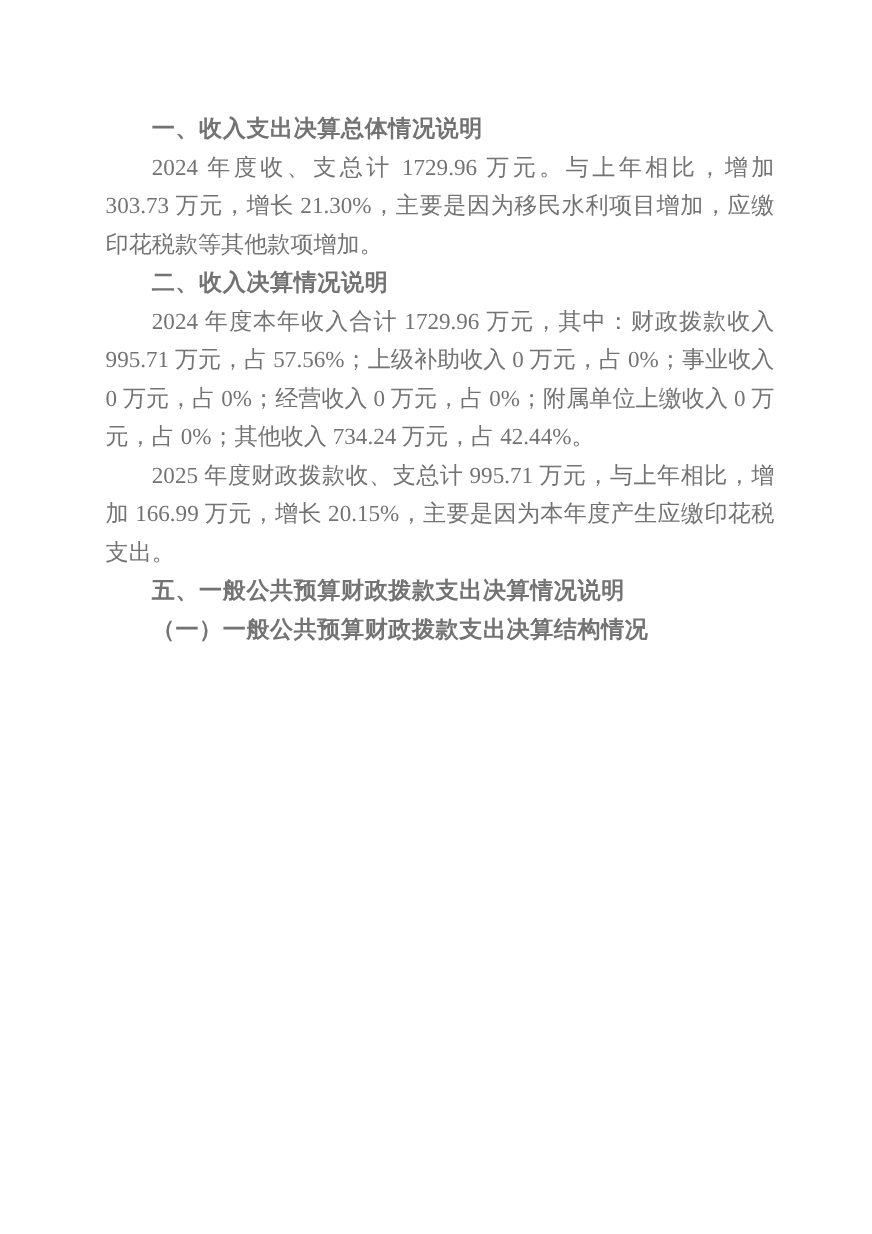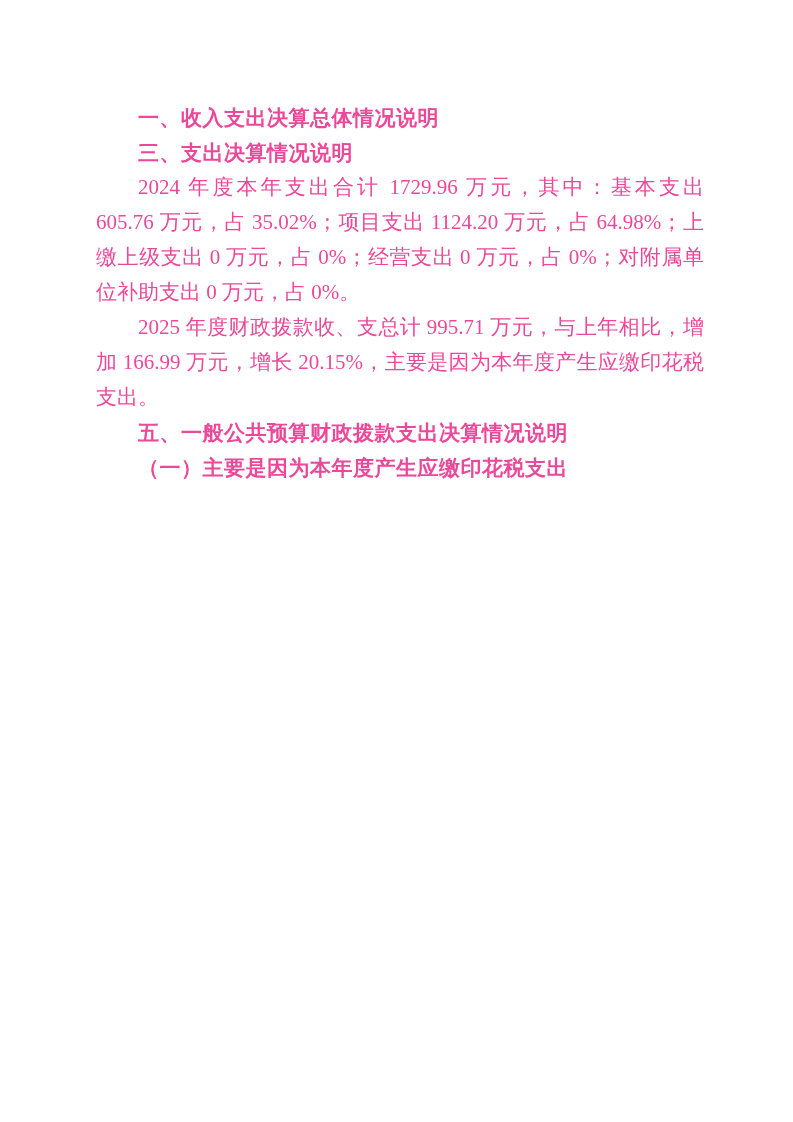--- a/index.html
+++ b/index.html
@@ -12,21 +12,21 @@
     width: 793px;
     height: 1122px;
     background: #ffffff;
     overflow: hidden;
   }
   .content {
     position: absolute;
     left: 96px;
     top: 100px;
     width: 608px;
-    color: #ec4899;
+    color: #737373;
     font-family: "Liberation Serif", "DejaVu Serif", serif;
     font-size: 21px;
     line-height: 35px;
   }
   .sec-heading {
     margin: 0;
     padding: 0;
     font-family: "Liberation Sans", "DejaVu Sans", sans-serif;
     font-weight: bold;
     font-size: 21px;
@@ -45,35 +45,36 @@
   }
 </style>
 </head>
 <body>
 
 <div class="page">
   <div class="content">
 
     <section>
       <h2 class="sec-heading">一、收入支出决算总体情况说明</h2>
+      <p class="sec-para">2024 年度收、支总计 1729.96 万元。与上年相比，增加 303.73 万元，增长 21.30%，主要是因为移民水利项目增加，应缴印花税款等其他款项增加。</p>
     </section>
 
+    <section>
+      <h2 class="sec-heading">二、收入决算情况说明</h2>
+      <p class="sec-para">2024 年度本年收入合计 1729.96 万元，其中：财政拨款收入 995.71 万元，占 57.56%；上级补助收入 0 万元，占 0%；事业收入 0 万元，占 0%；经营收入 0 万元，占 0%；附属单位上缴收入 0 万元，占 0%；其他收入 734.24 万元，占 42.44%。</p>
+    </section>
 
-    <section>
-      <h2 class="sec-heading">三、支出决算情况说明</h2>
-      <p class="sec-para">2024 年度本年支出合计 1729.96 万元，其中：基本支出 605.76 万元，占 35.02%；项目支出 1124.20 万元，占 64.98%；上缴上级支出 0 万元，占 0%；经营支出 0 万元，占 0%；对附属单位补助支出 0 万元，占 0%。</p>
-    </section>
 
     <section>
       <p class="sec-para">2025 年度财政拨款收、支总计 995.71 万元，与上年相比，增加 166.99 万元，增长 20.15%，主要是因为本年度产生应缴印花税支出。</p>
     </section>
 
     <section>
       <h2 class="sec-heading">五、一般公共预算财政拨款支出决算情况说明</h2>
     </section>
 
     <section>
-      <h2 class="sec-heading">（一）主要是因为本年度产生应缴印花税支出</h2>
+      <h2 class="sec-heading">（一）一般公共预算财政拨款支出决算结构情况</h2>
     </section>
 
 
   </div>
 </div>
 
 </body></html>

